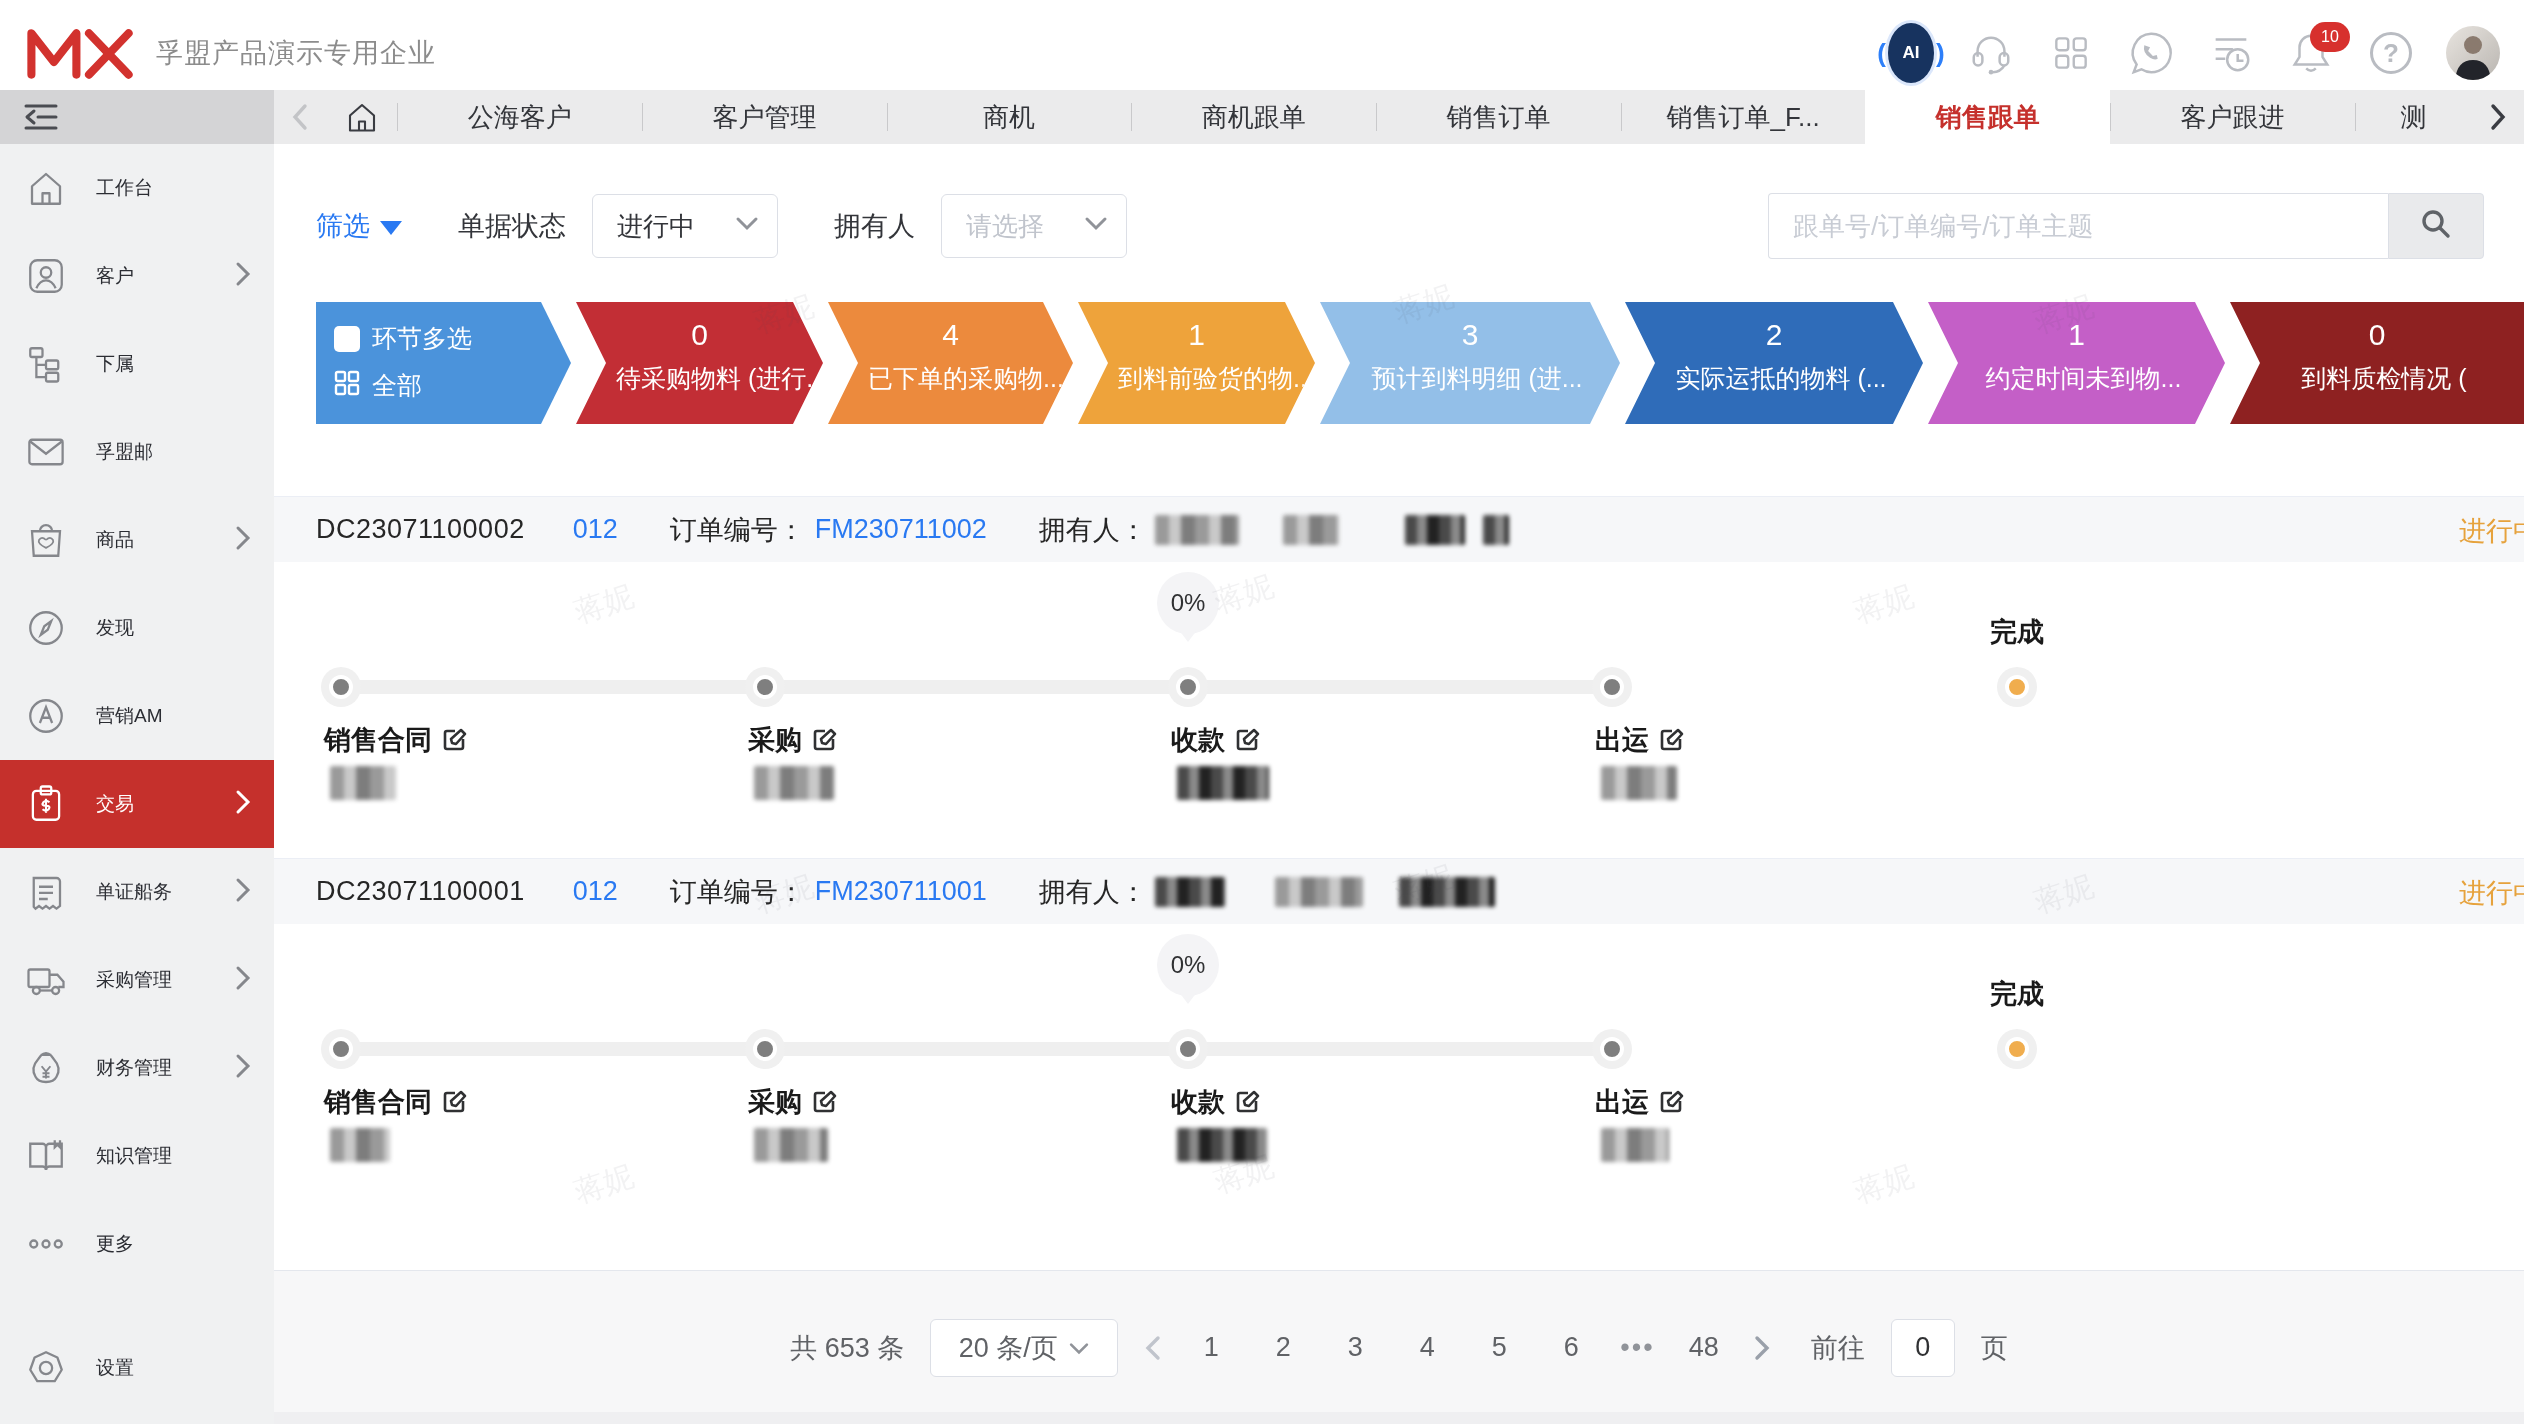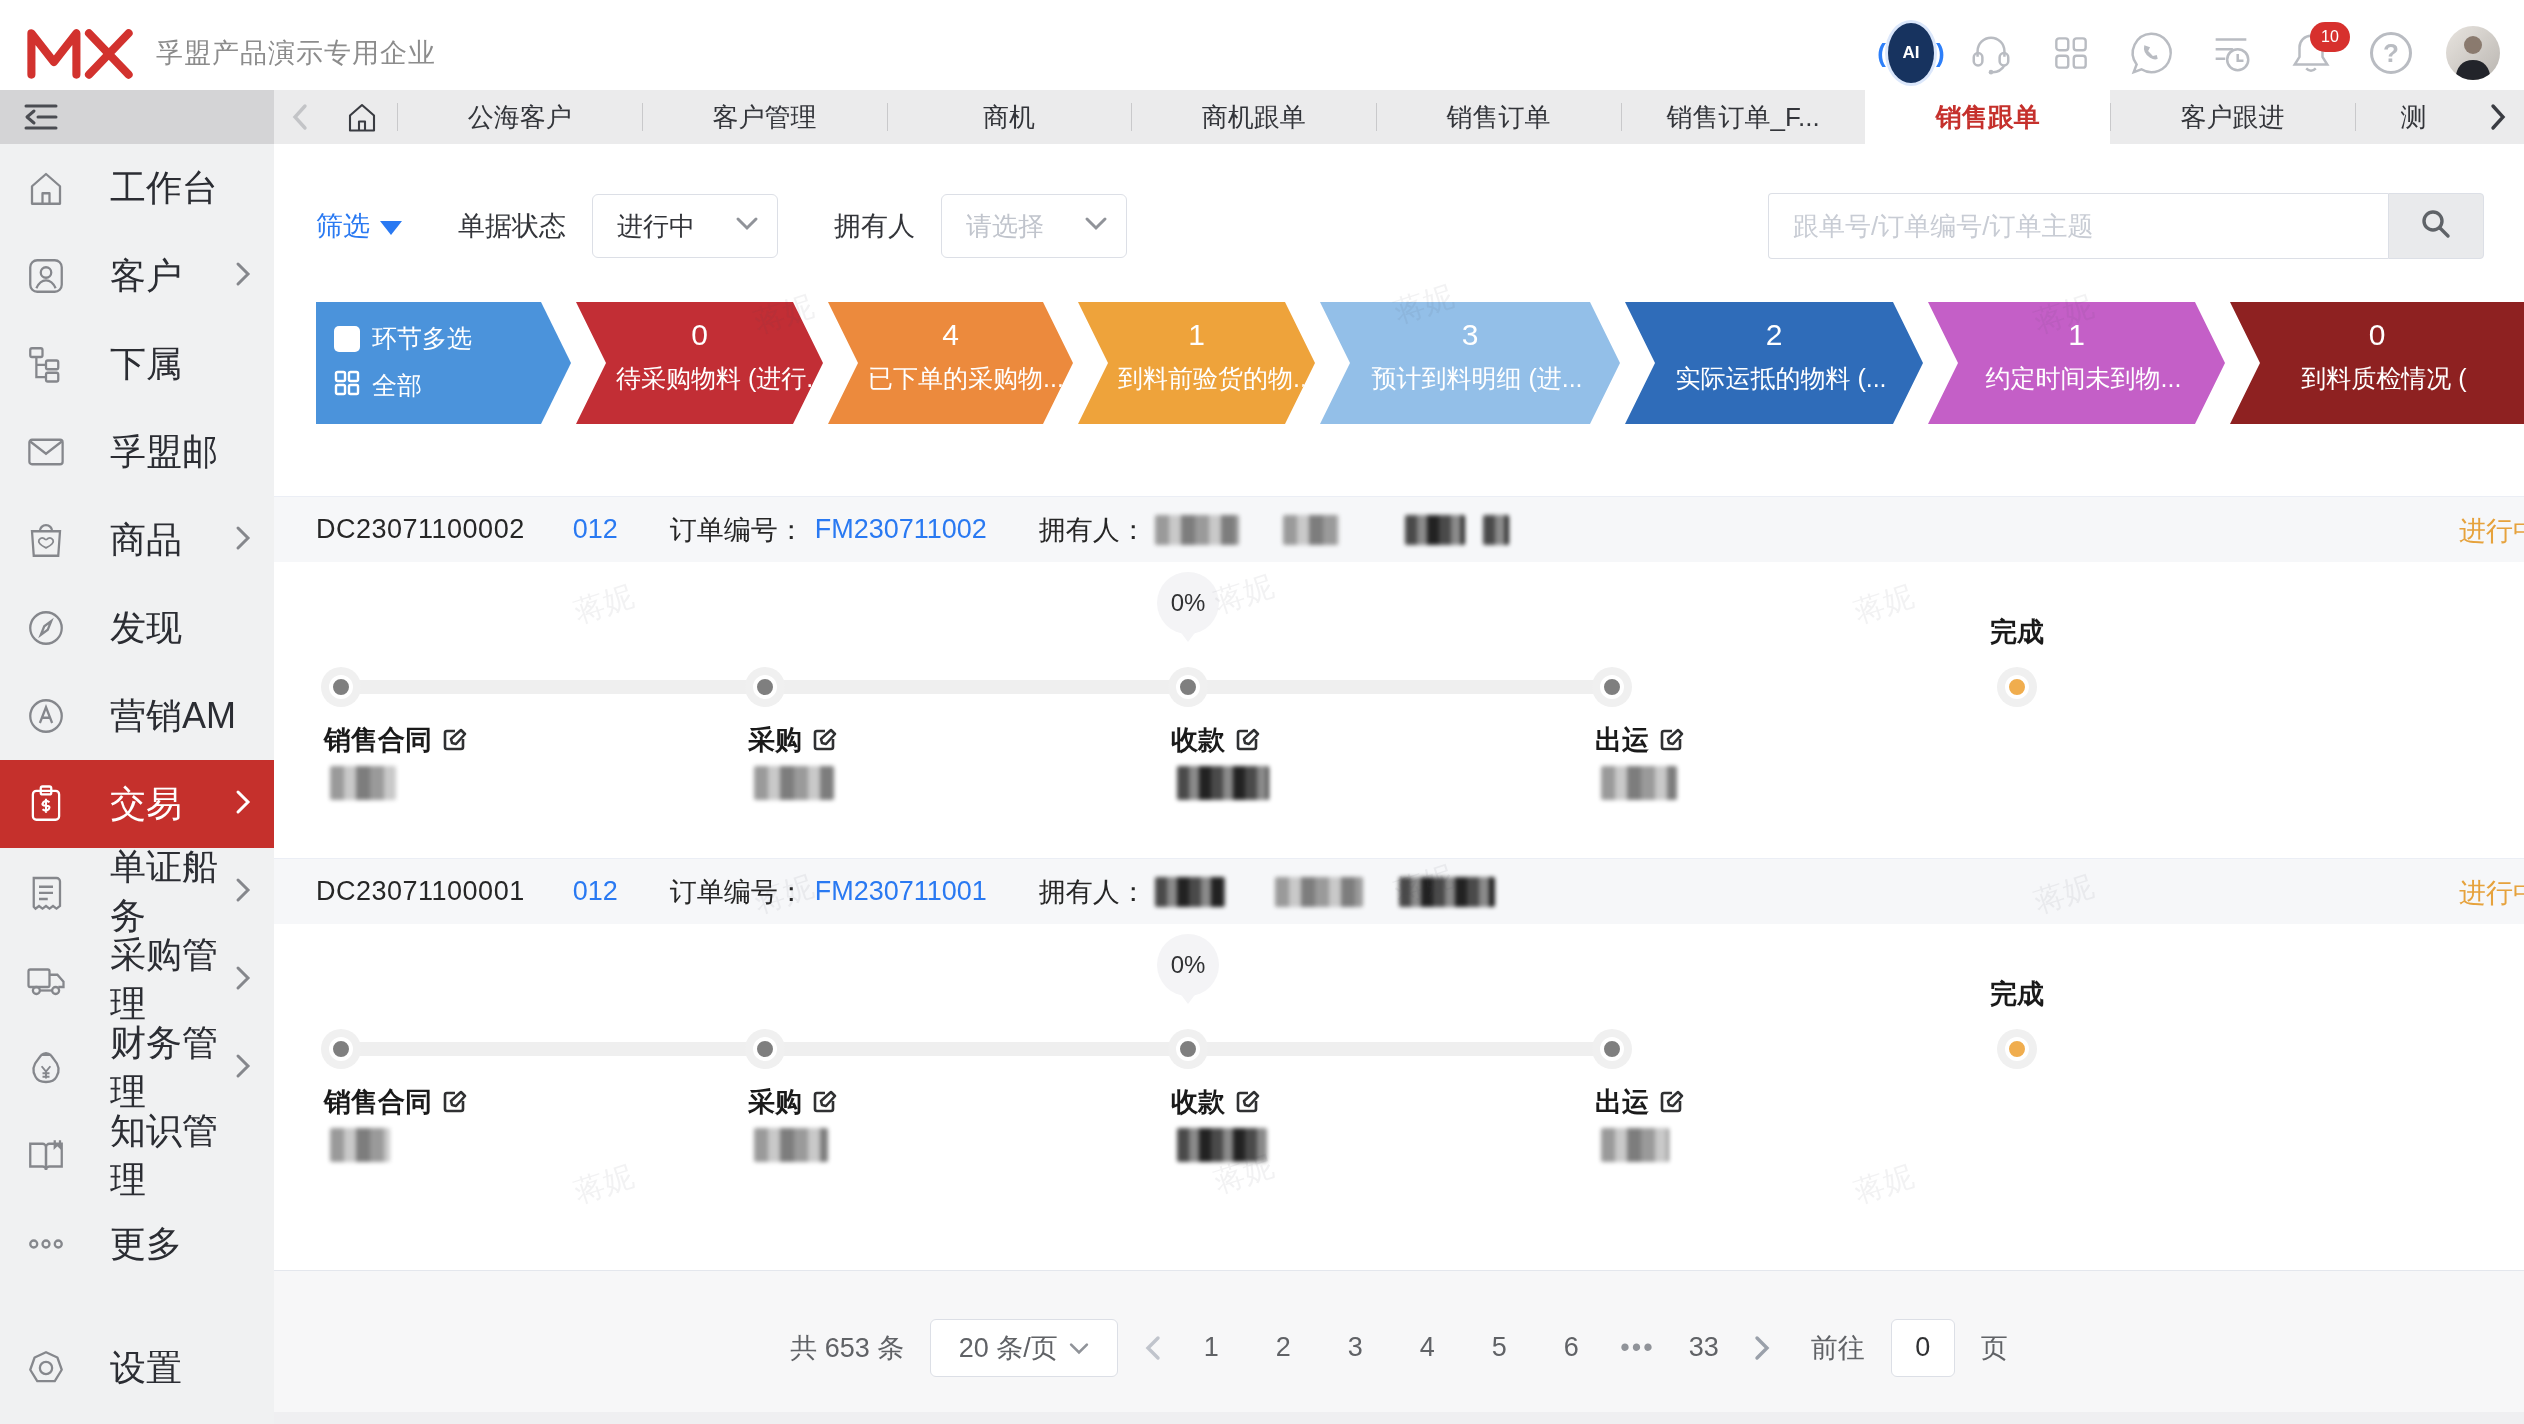--- a/index.html
+++ b/index.html
@@ -32,21 +32,21 @@
   .tab:not(.active):before { content:""; position:absolute; left:0; top:13px; bottom:13px; width:1px; background:#c9c9cb; }
   .tab.active { background:#fff; color:#c5302c; font-weight:bold; }
   .tab.small { width:118px; }
 
   
   .bodywrap { flex:1; display:flex; min-height:0; }
   .sidebar { width:274px; background:#f0f1f2; flex:0 0 auto; position:relative; }
   .side-item { height:88px; display:flex; align-items:center; padding:0 22px 0 24px; cursor:pointer; }
   .side-item .sicon { width:44px; height:44px; display:flex; align-items:center; justify-content:center; flex:0 0 auto; }
   .side-item .sicon svg { stroke:#85878c; fill:none; stroke-width:2.6; }
-  .side-item .slabel { font-size:36px; color:#2b2d33; margin-left:42px; }
+  .side-item .slabel { font-size:19px; color:#2b2d33; margin-left:28px; }
   .side-item .sarrow { margin-left:auto; }
   .side-item .sarrow svg { stroke:#85878c; fill:none; stroke-width:3; }
   .side-item.active { background:#c5302c; }
   .side-item.active .slabel { color:#fff; }
   .side-item.active .sicon svg { stroke:#fff; }
   .side-item.active .sarrow svg { stroke:#fff; }
   .side-settings { position:absolute; left:0; right:0; bottom:12px; }
 
   .main { flex:1; background:#fff; display:flex; flex-direction:column; position:relative; overflow:hidden; }
 
@@ -638,21 +638,21 @@
               <path d="M14 3 L4 13 L14 23" fill="none" stroke-linecap="round"></path>
             </svg>
           </span>
         <span class="pnum">1</span>
         <span class="pnum">2</span>
         <span class="pnum">3</span>
         <span class="pnum">4</span>
         <span class="pnum">5</span>
         <span class="pnum">6</span>
         <span class="pellipsis">•••</span>
-        <span class="pnum">33</span>
+        <span class="pnum">48</span>
         <span class="pnav next">
             <svg width="18" height="26" viewBox="0 0 18 26">
               <path d="M4 3 L14 13 L4 23" fill="none" stroke-linecap="round"></path>
             </svg>
           </span>
         <span style="margin-left:14px">前往</span>
         <input class="goto-input" value="0" style="">
         <span>页</span>
         <div class="footer-bottom-strip"></div>
       </div>

